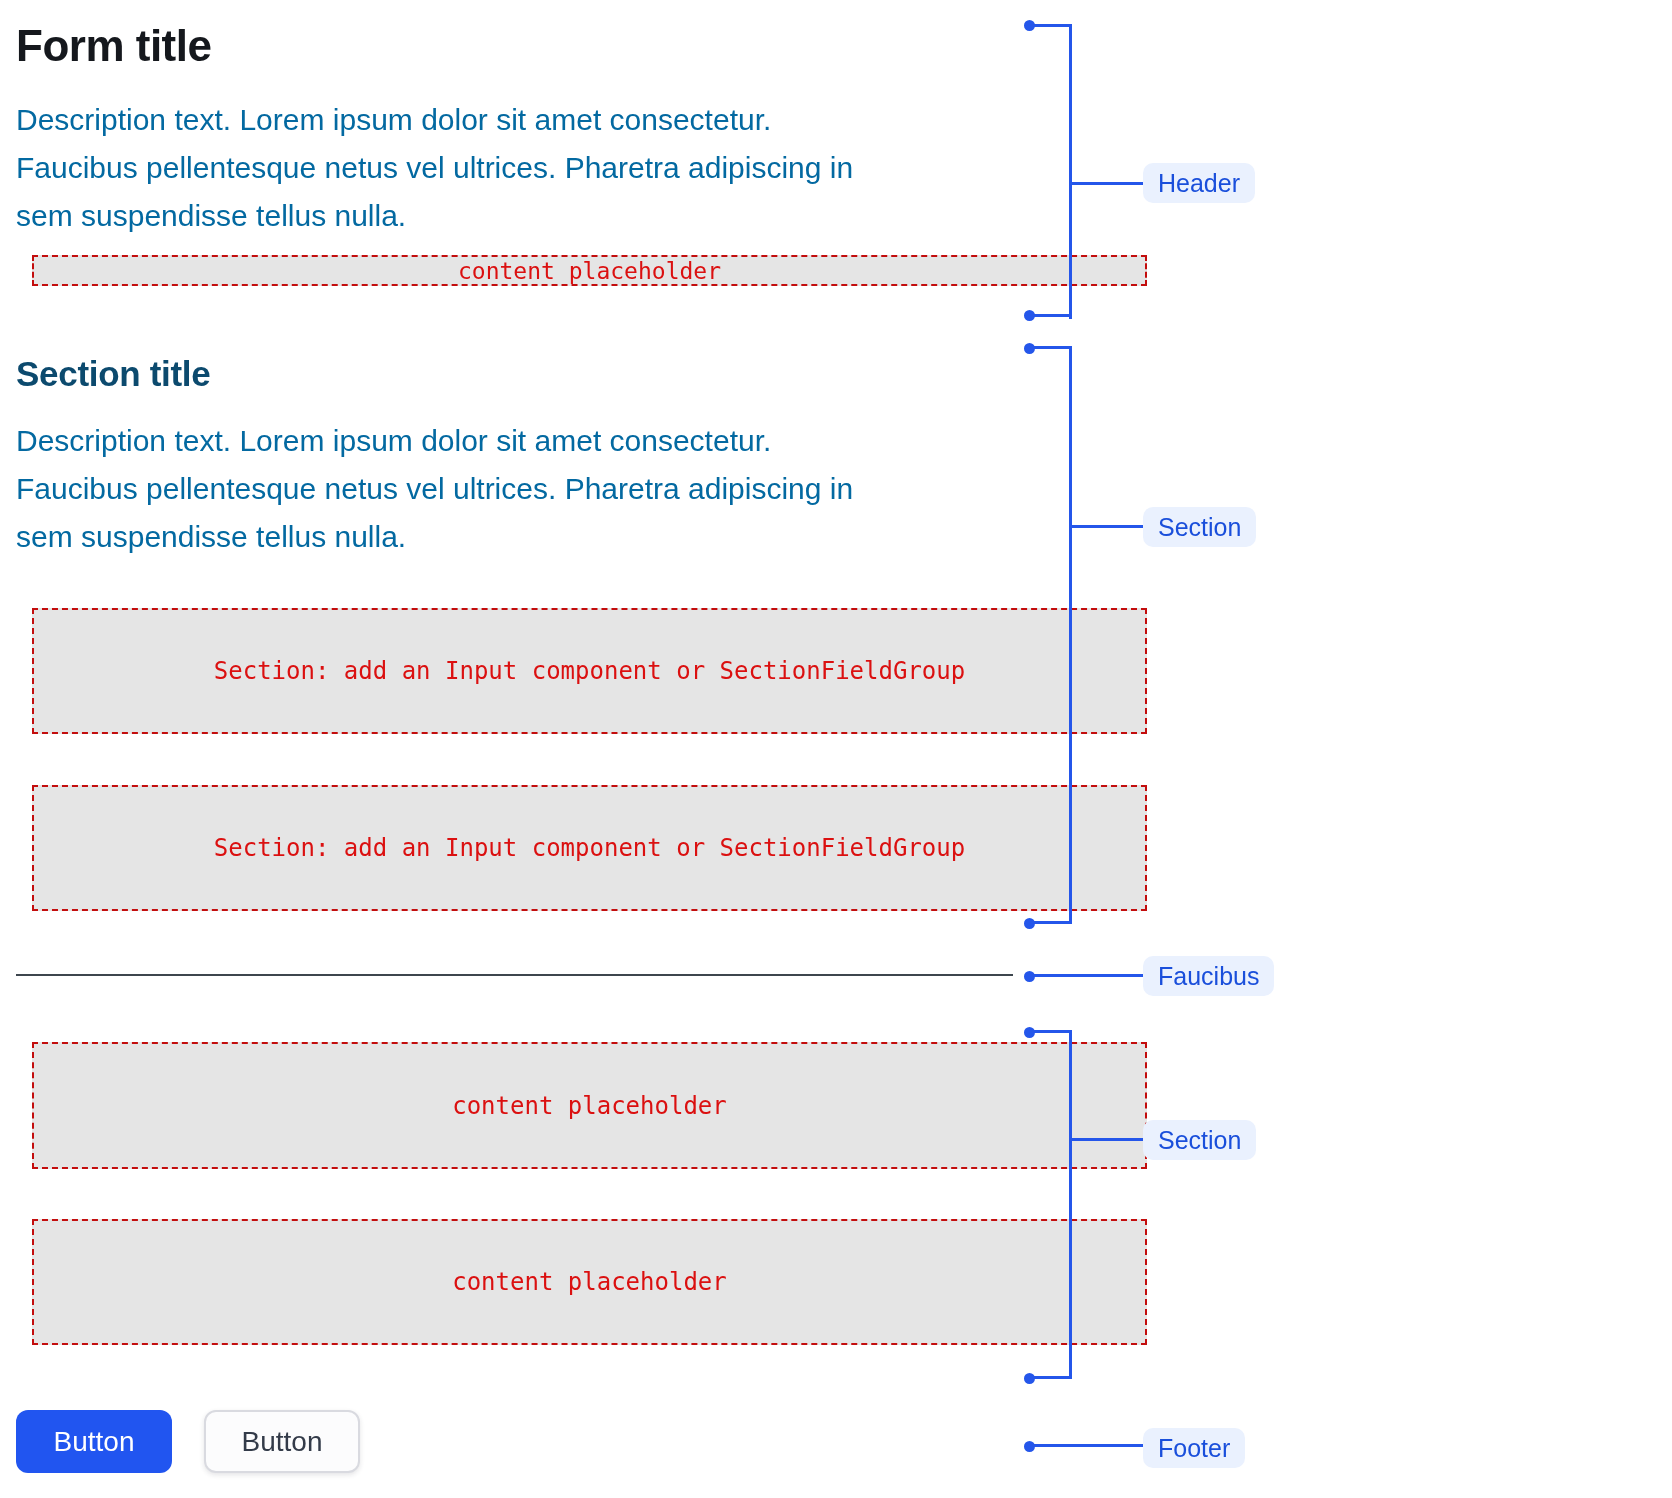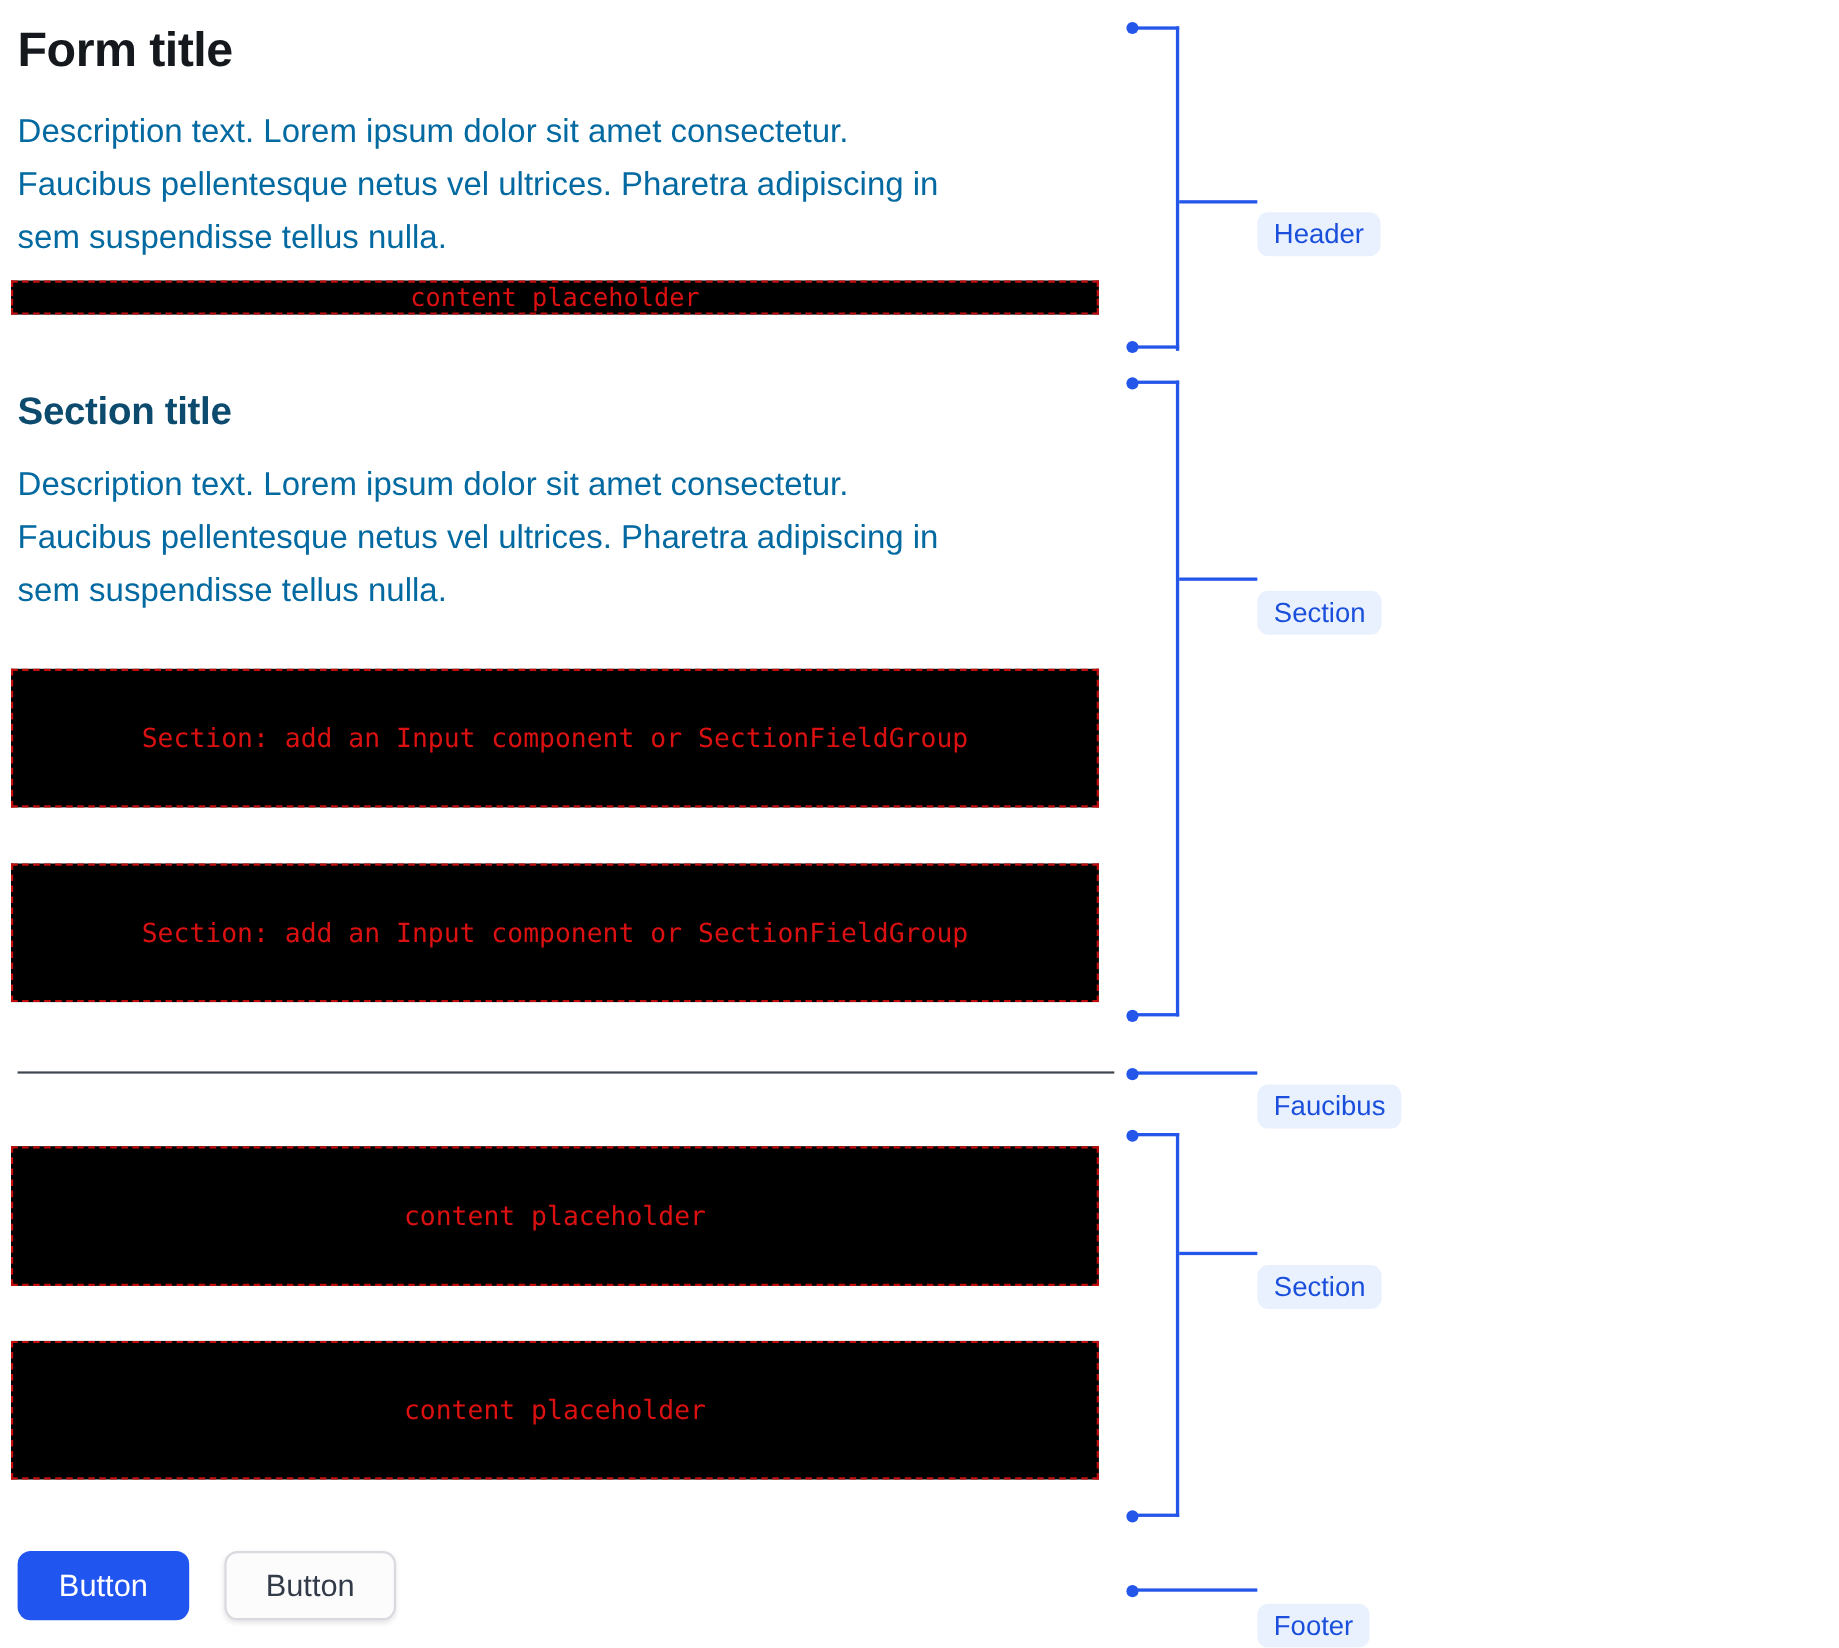--- a/index.html
+++ b/index.html
@@ -26,23 +26,23 @@
   }
   .desc{
     left:16px;margin:0;width:1000px;
     font-size:30px;line-height:48px;font-weight:400;
     color:#0369a1;white-space:pre-line;
   }
   .form-desc{top:96px;}
   .section-desc{top:417px;}
 
   .ph{
-    left:10px;width:989px;
+    left:32px;width:1115px;
     border:2px dashed #C30D0D;
-    background:#000000;
+    background:#e5e5e5;
     display:flex;align-items:center;justify-content:center;
     font-family:"DejaVu Sans Mono", monospace;
     color:#DB1010;font-size:24px;
   }
   .ph-header{top:255px;height:31px;font-size:23px;}
   .ph-slot1{top:608px;height:126px;}
   .ph-slot2{top:785px;height:126px;}
   .ph-slot3{top:1042px;height:127px;}
   .ph-slot4{top:1219px;height:126px;}
 
@@ -76,21 +76,20 @@
   }
   .h-line{position:absolute;height:3px;background:#2456EA;}
   .v-line{position:absolute;width:3px;background:#2456EA;}
   .ann-label{
     position:absolute;left:1143px;height:40px;
     display:inline-flex;align-items:center;
     padding:0 15px;border-radius:10px;
     background:#EAF1FE;color:#1A4FDB;
     font-size:25px;font-weight:500;line-height:1;
     white-space:nowrap;
-    margin-top:30px;
   }
 </style>
 </head>
 <body>
 
 <div class="canvas">
 
   <h1 class="abs form-title">Form title</h1>
   <p class="abs desc form-desc">Description text. Lorem ipsum dolor sit amet consectetur.
 Faucibus pellentesque netus vel ultrices. Pharetra adipiscing in

